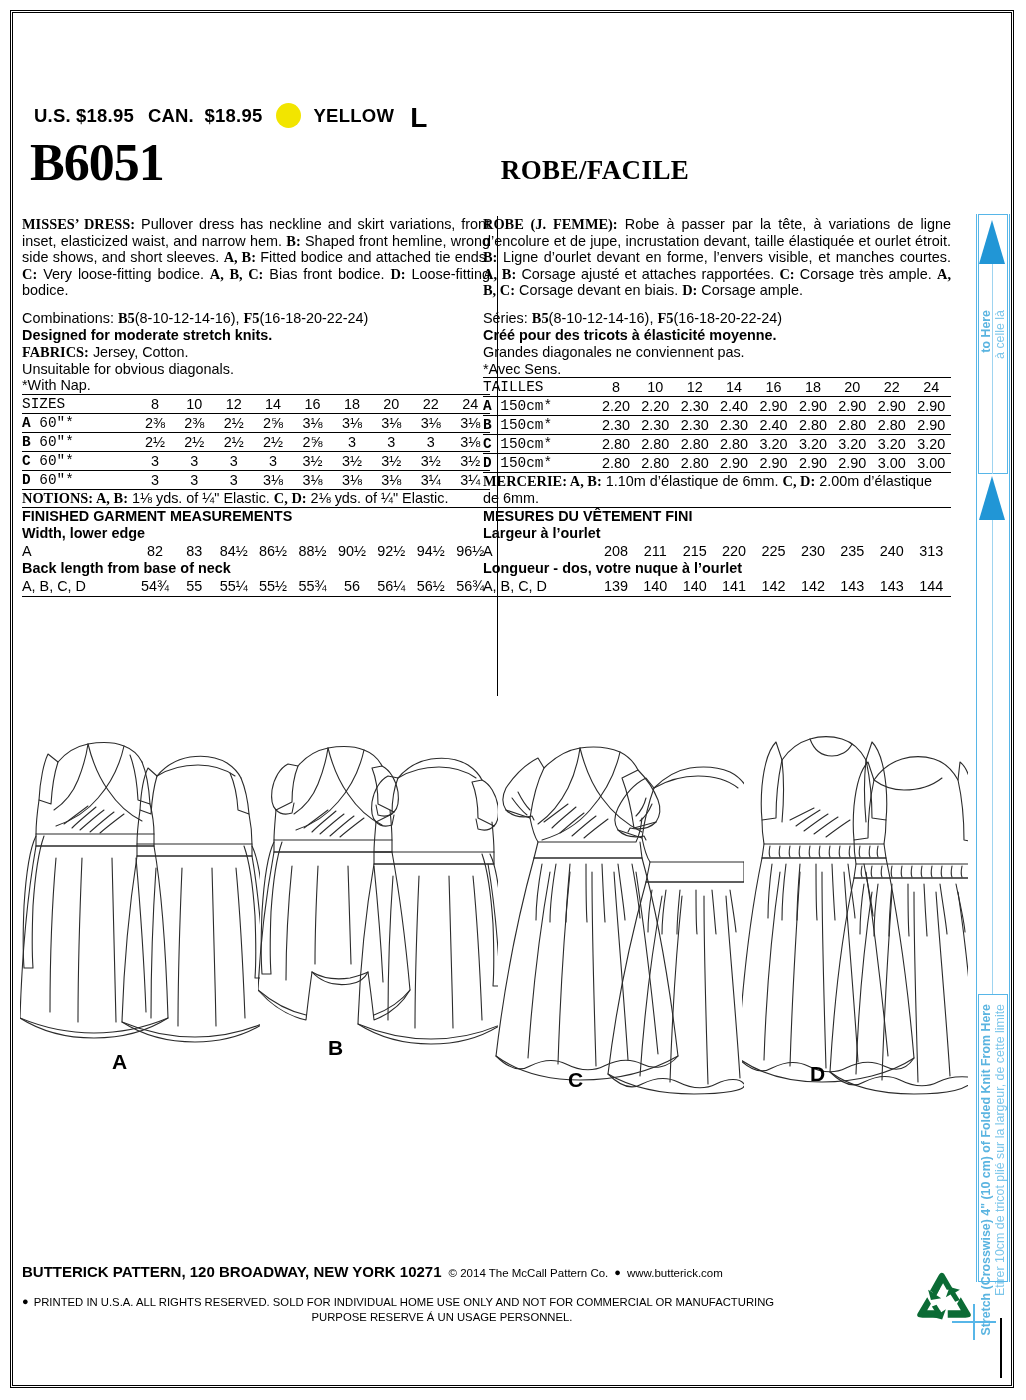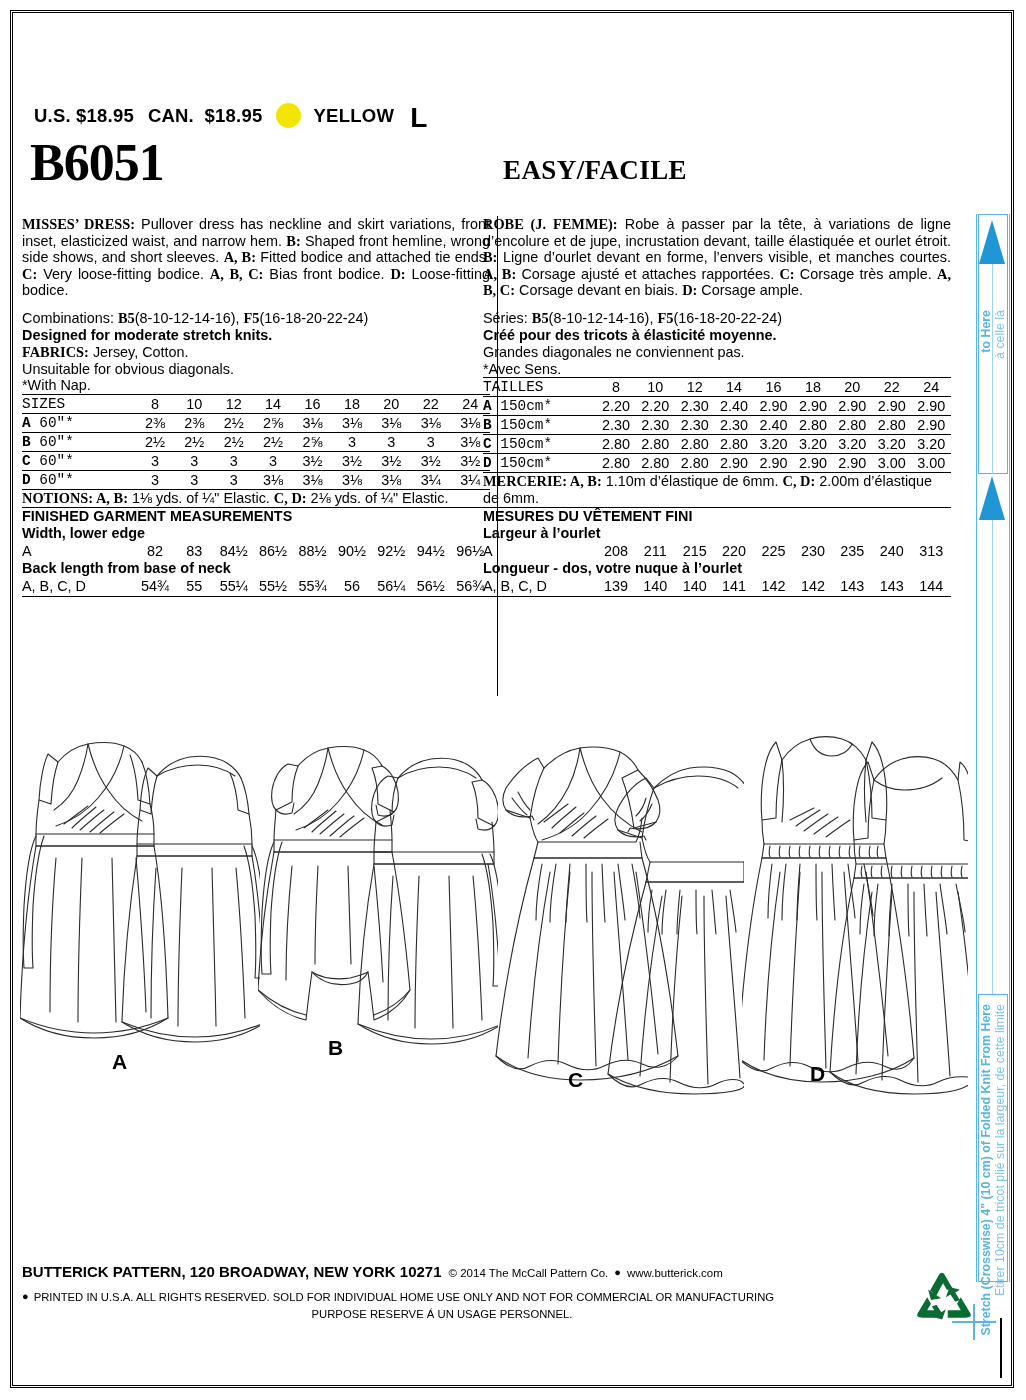--- a/index.html
+++ b/index.html
@@ -63,21 +63,21 @@
   
   .illus{position:absolute;left:20px;top:706px;width:948px;height:560px;}
   .view{position:absolute;top:0;height:560px;}
   .view svg{display:block;}
   .view-letter{position:absolute;font-family:"Liberation Sans",sans-serif;font-weight:bold;font-size:21px;}
 
   
   .footer{position:absolute;left:22px;top:1262px;width:880px;}
   .foot-line1{font-size:15px;font-weight:bold;line-height:19px;white-space:nowrap;}
   .foot-line1 .lt{font-weight:normal;font-size:11.5px;text-align:center;}
-  .foot-line2{font-size:11.3px;line-height:20px;margin-top:4px;white-space:nowrap;}
+  .foot-line2{font-size:11.3px;line-height:15px;margin-top:12px;white-space:nowrap;}
   .foot-line3{font-size:11.3px;line-height:15px;text-align:center;width:840px;}
   .bullet{font-size:11px;position:relative;top:-1px;}
 
   .recycle{position:absolute;left:914px;top:1272px;width:60px;height:56px;}
 
   
   .gauge{position:absolute;left:976px;top:214px;width:34px;height:1068px;}
   .gauge .outer{position:absolute;left:0;top:0;width:34px;height:1068px;
     border-left:1.4px solid #57b6e8;border-right:1.4px solid #57b6e8;box-sizing:border-box;}
   .gauge .box{position:absolute;left:2px;width:30px;border:1.4px solid #57b6e8;box-sizing:border-box;}
@@ -105,21 +105,21 @@
   <div class="price-row">
     <span class="ptxt">U.S. $18.95</span>
     <span style="width:14px"></span>
     <span class="ptxt">CAN.  $18.95</span>
     <span class="color-dot" style="background: rgb(242, 229, 0);"></span>
     <span class="color-name">YELLOW</span>
     <span class="env-size">L</span>
   </div>
 
   <div class="pattern-no">B6051</div>
-  <div class="easy-label">EASY/FACILE</div>
+  <div class="easy-label">ROBE/FACILE</div>
 
   <div class="col-divider"></div>
 
   <div class="col left">
     <div class="just"><b>MISSES’ DRESS:</b> Pullover dress has neckline and skirt variations, front inset, elasticized waist, and narrow hem. <b>B:</b> Shaped front hemline, wrong side shows, and short sleeves. <b>A, B:</b> Fitted bodice and attached tie ends. <b>C:</b> Very loose-fitting bodice. <b>A, B, C:</b> Bias front bodice. <b>D:</b> Loose-fitting bodice.</div>
     <div class="spacer-sm"></div>
     <div class="plain">Combinations: <b>B5</b>(8-10-12-14-16), <b>F5</b>(16-18-20-22-24)</div>
     <div class="sec-head">Designed for moderate stretch knits.</div>
     <div class="plain"><b>FABRICS:</b> Jersey, Cotton.</div>
     <div class="plain">Unsuitable for obvious diagonals.</div>

